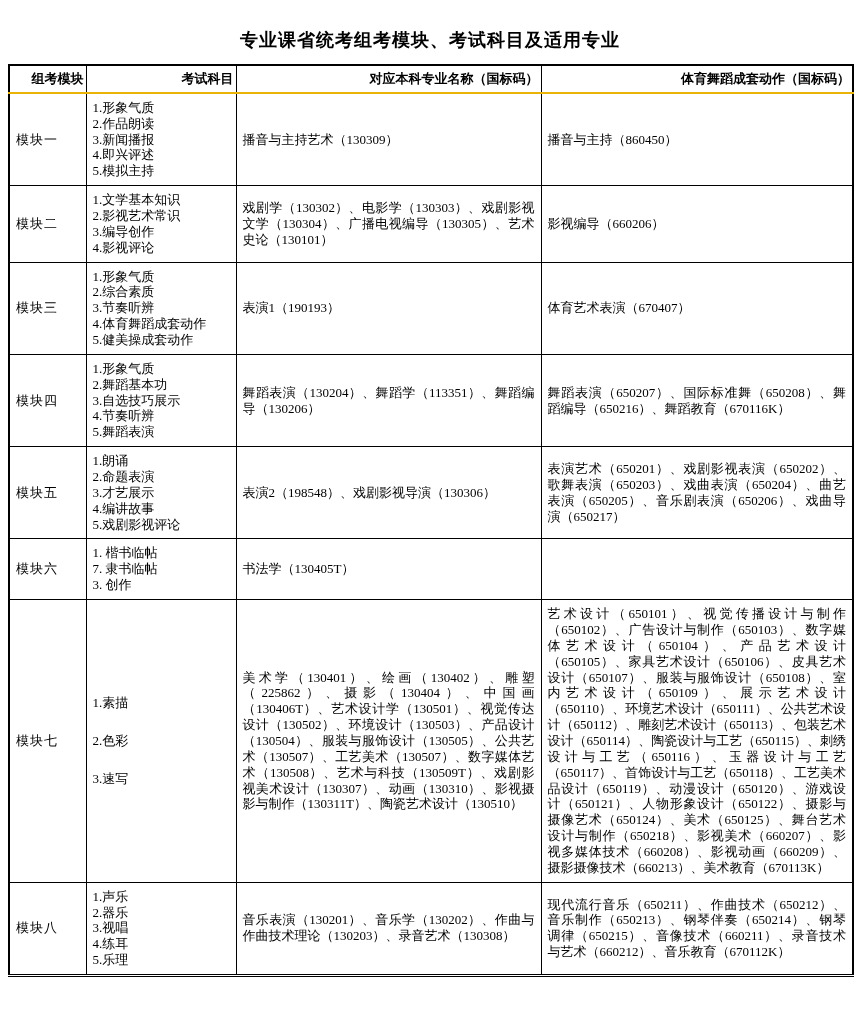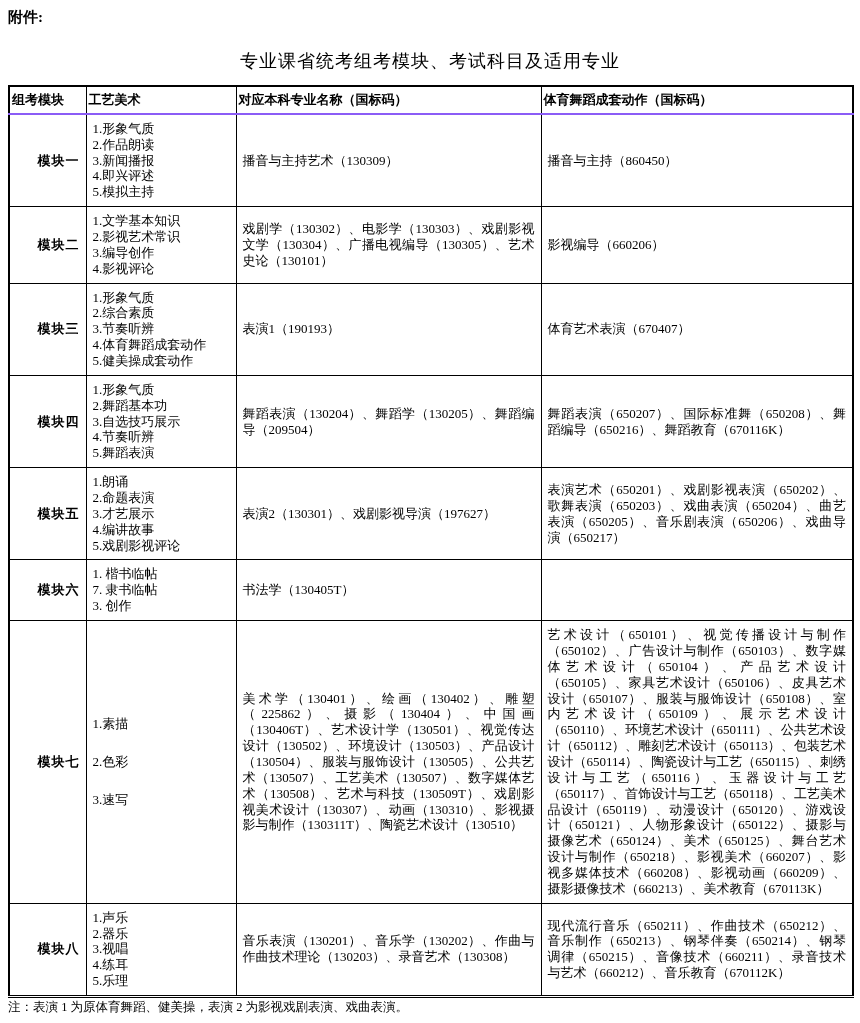--- a/index.html
+++ b/index.html
@@ -15,52 +15,52 @@
     padding: 6px 8px 4px 8px;
   }
   .attachment {
     font-size: 15px;
     font-weight: bold;
     margin: 2px 0 0 0;
   }
   .doc-title {
     text-align: center;
     font-size: 18px;
-    font-weight: normal;
+    font-weight: bold;
     margin: 22px 0 12px 0;
     letter-spacing: 1px;
   }
   table.main {
     width: 844px;
     table-layout: fixed;
     border-collapse: collapse;
     border: 2px solid #000;
   }
   table.main th, table.main td {
     border: 1px solid #000;
     vertical-align: middle;
     padding: 6px 6px;
     font-size: 13px;
     line-height: 1.22;
     overflow: hidden;
   }
   table.main thead th {
     font-weight: bold;
-    text-align: left;
+    text-align: right;
     padding: 5px 2px;
-    border-bottom: 2px solid #8b5cf6;
+    border-bottom: 2px solid #eab308;
     font-size: 13px;
   }
   col.c-module   { width: 77px; }
   col.c-subjects { width: 150px; }
   col.c-under    { width: 305px; }
   col.c-college  { width: 312px; }
   td.module {
-    text-align: right;
-    font-weight: bold;
+    text-align: left;
+    font-weight: normal;
     font-size: 16px;
     letter-spacing: 1px;
   }
   td.subjects {
     white-space: pre-line;
     padding-left: 9px;
   }
   td.majors {
     text-align: justify;
     margin-left: 44px;
@@ -72,35 +72,34 @@
   .footnote {
     font-size: 12.5px;
     margin: 1px 0 0 0;
   }
 </style>
 </head>
 <body>
 
 <div class="page">
 
-  <div class="attachment">附件:</div>
 
   <div class="doc-title">专业课省统考组考模块、考试科目及适用专业</div>
 
   <table class="main">
     <colgroup>
       <col class="c-module">
       <col class="c-subjects">
       <col class="c-under">
       <col class="c-college">
     </colgroup>
     <thead>
       <tr>
         <th>组考模块</th>
-        <th>工艺美术</th>
+        <th>考试科目</th>
         <th>对应本科专业名称（国标码）</th>
         <th>体育舞蹈成套动作（国标码）</th>
       </tr>
     </thead>
     <tbody>
   <tr>
     <td class="module">模块一</td>
     <td class="subjects">1.形象气质
 2.作品朗读
 3.新闻播报
@@ -131,32 +130,32 @@
     <td class="majors">体育艺术表演（670407）</td>
   </tr>
 
   <tr>
     <td class="module">模块四</td>
     <td class="subjects">1.形象气质
 2.舞蹈基本功
 3.自选技巧展示
 4.节奏听辨
 5.舞蹈表演</td>
-    <td class="majors">舞蹈表演（130204）、舞蹈学（130205）、舞蹈编导（209504）</td>
+    <td class="majors">舞蹈表演（130204）、舞蹈学（113351）、舞蹈编导（130206）</td>
     <td class="majors">舞蹈表演（650207）、国际标准舞（650208）、舞蹈编导（650216）、舞蹈教育（670116K）</td>
   </tr>
 
   <tr>
     <td class="module">模块五</td>
     <td class="subjects">1.朗诵
 2.命题表演
 3.才艺展示
 4.编讲故事
 5.戏剧影视评论</td>
-    <td class="majors">表演2（130301）、戏剧影视导演（197627）</td>
+    <td class="majors">表演2（198548）、戏剧影视导演（130306）</td>
     <td class="majors">表演艺术（650201）、戏剧影视表演（650202）、歌舞表演（650203）、戏曲表演（650204）、曲艺表演（650205）、音乐剧表演（650206）、戏曲导演（650217）</td>
   </tr>
 
   <tr>
     <td class="module">模块六</td>
     <td class="subjects">1. 楷书临帖
 7. 隶书临帖
 3. 创作</td>
     <td class="majors">书法学（130405T）</td>
     <td class="majors"></td>
@@ -177,15 +176,14 @@
 2.器乐
 3.视唱
 4.练耳
 5.乐理</td>
     <td class="majors">音乐表演（130201）、音乐学（130202）、作曲与作曲技术理论（130203）、录音艺术（130308）</td>
     <td class="majors">现代流行音乐（650211）、作曲技术（650212）、音乐制作（650213）、钢琴伴奏（650214）、钢琴调律（650215）、音像技术（660211）、录音技术与艺术（660212）、音乐教育（670112K）</td>
   </tr>
 </tbody>
   </table>
 
-  <div class="footnote">注：表演 1 为原体育舞蹈、健美操，表演 2 为影视戏剧表演、戏曲表演。</div>
 
 </div>
 
 </body></html>

